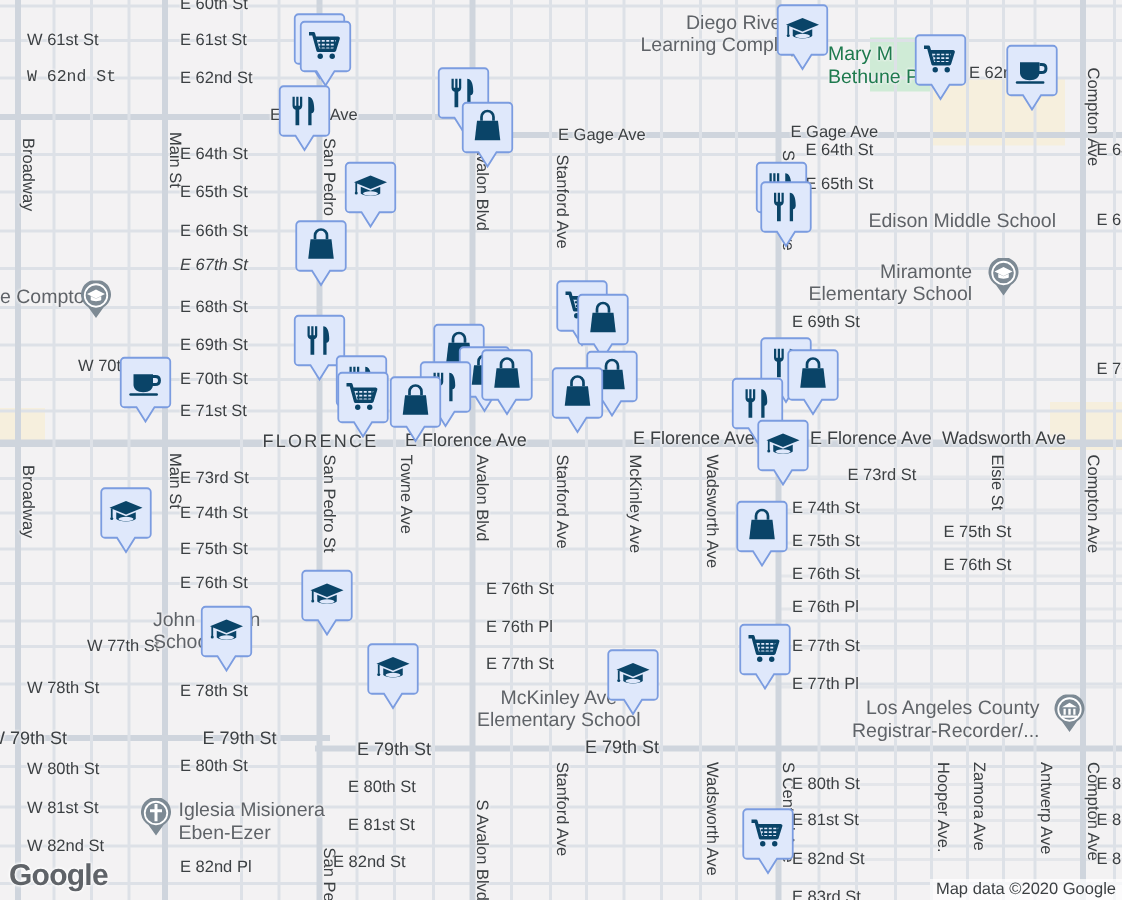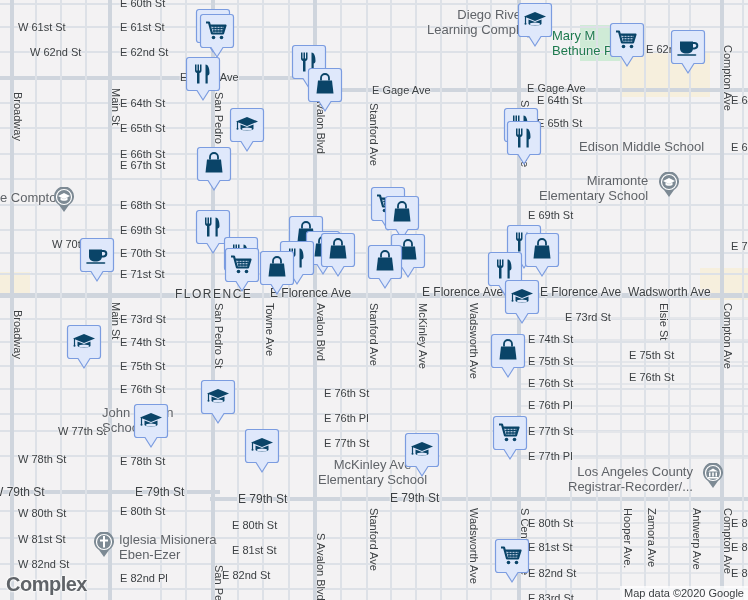--- a/index.html
+++ b/index.html
@@ -124,31 +124,31 @@
       <div class="lbl v" style="left: 670px; top: 303px;">Elsie St</div>
       <div class="lbl v" style="left: 634px; top: 508px;">Hooper Ave.</div>
       <div class="lbl v" style="left: 658px; top: 508px;">Zamora Ave</div>
       <div class="lbl v" style="left: 703px; top: 508px;">Antwerp Ave</div>
       <div class="lbl v" style="left: 734px; top: 45px;">Compton Ave</div>
       <div class="lbl v" style="left: 734px; top: 303px;">Compton Ave</div>
       <div class="lbl v" style="left: 734px; top: 508px;">Compton Ave</div>
       <div class="lbl" style="left: 120px; top: -3px;">E 60th St</div>
       <div class="lbl" style="left: 18px; top: 21px;">W 61st St</div>
       <div class="lbl" style="left: 120px; top: 21px;">E 61st St</div>
-      <div class="lbl" style="left: 30px; top: 46px;">W 62nd St</div>
+      <div class="lbl" style="left: 18px; top: 46px; font-family: Liberation Mono, monospace;">W 62nd St</div>
       <div class="lbl" style="left: 120px; top: 46px;">E 62nd St</div>
       <div class="lbl" style="left: 180px; top: 71px;">E Gage Ave</div>
       <div class="lbl" style="left: 372px; top: 84px;">E Gage Ave</div>
       <div class="lbl" style="left: 527px; top: 82px;">E Gage Ave</div>
       <div class="lbl" style="left: 120px; top: 97px;">E 64th St</div>
       <div class="lbl" style="left: 537px; top: 94px;">E 64th St</div>
       <div class="lbl" style="left: 120px; top: 122px;">E 65th St</div>
       <div class="lbl" style="left: 537px; top: 117px;">E 65th St</div>
       <div class="lbl" style="left: 120px; top: 148px;">E 66th St</div>
-      <div class="lbl" style="left: 120px; top: 159px;">E 67th St</div>
+      <div class="lbl" style="left: 120px; top: 171px; font-style: italic;">E 67th St</div>
       <div class="lbl" style="left: 120px; top: 199px;">E 68th St</div>
       <div class="lbl" style="left: 120px; top: 224px;">E 69th St</div>
       <div class="lbl" style="left: 528px; top: 209px;">E 69th St</div>
       <div class="lbl" style="left: 52px; top: 238px;">W 70th St</div>
       <div class="lbl" style="left: 120px; top: 247px;">E 70th St</div>
       <div class="lbl" style="left: 120px; top: 268px;">E 71st St</div>
       <div class="lbl" style="left: 120px; top: 313px;">E 73rd St</div>
       <div class="lbl" style="left: 565px; top: 311px;">E 73rd St</div>
       <div class="lbl" style="left: 120px; top: 336px;">E 74th St</div>
       <div class="lbl" style="left: 528px; top: 333px;">E 74th St</div>
@@ -608,15 +608,15 @@
             <path d="M7 9h3l3 11h11l2.5-8H11.5" fill="none" stroke="#0a4468" stroke-width="2.2" stroke-linejoin="round"></path>
             <path d="M12.5 12.5h13M13.2 15h11.6M13.9 17.5h10.2" stroke="#0a4468" stroke-width="1.4"></path>
             <path d="M15 12v7M18 12v7M21 12v7M24 12v6" stroke="#0a4468" stroke-width="1"></path>
             <circle cx="14.5" cy="24" r="1.8" fill="#0a4468"></circle>
             <circle cx="22.5" cy="24" r="1.8" fill="#0a4468"></circle>
           </g>
         </svg>
       </div>
     </div>
 
-  <div class="footer-logo">Complex</div>
+  <div class="footer-logo">Google</div>
   <div class="attrib">Map data ©2020 Google</div>
 </div>
 
 </body></html>

